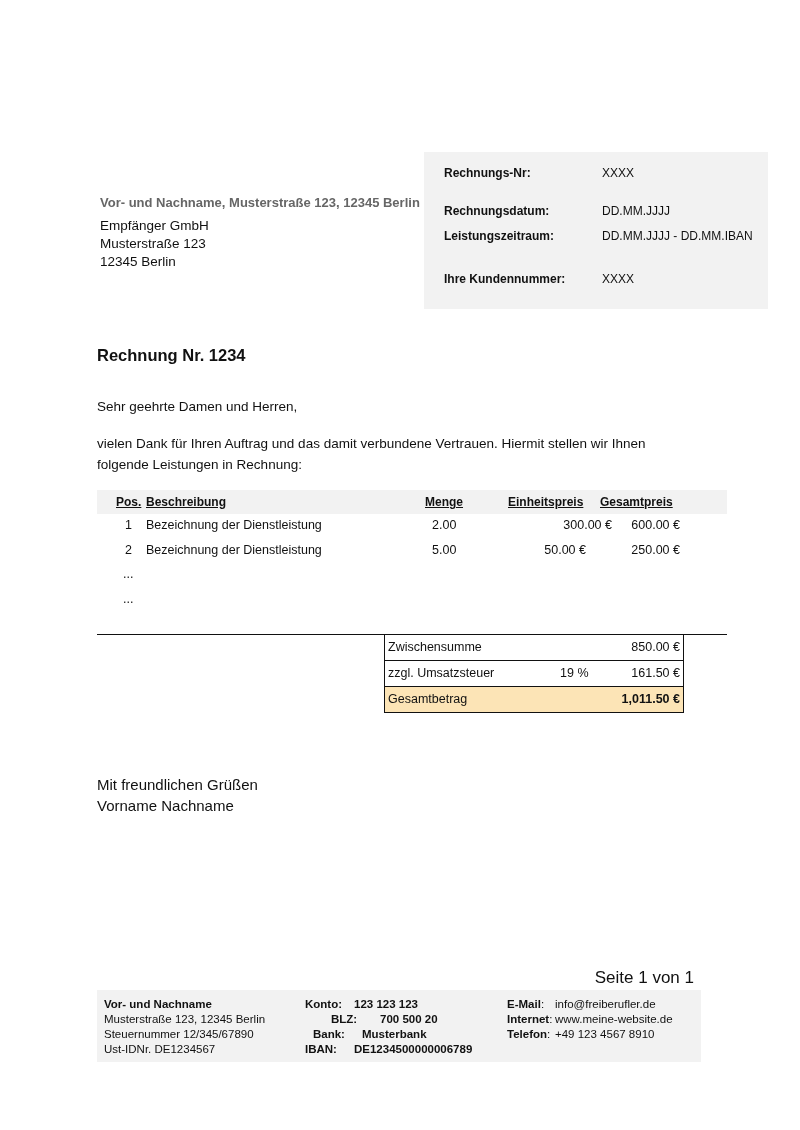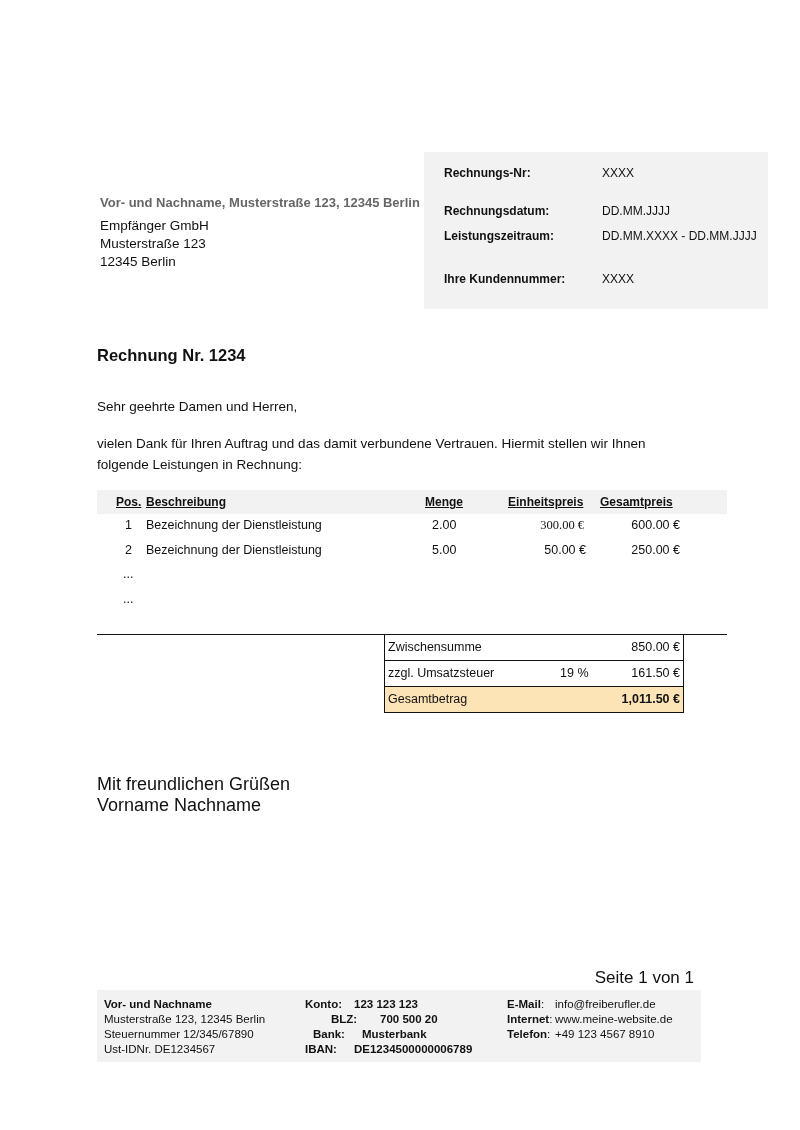--- a/index.html
+++ b/index.html
@@ -20,21 +20,21 @@
   .r { text-align: right; }
   .sep-line { left: 97px; top: 634px; width: 630px; height: 0; border-top: 1.5px solid #111; }
   .totals { left: 384px; top: 635px; width: 298px; border: 1.5px solid #111; border-top: none; }
   .tot-row { position: relative; height: 25px; font-size: 12.5px; border-bottom: 1px solid #111; }
   .tot-row:last-child { border-bottom: none; }
   .tot-row .a { position: absolute; left: 3px; top: 5px; }
   .tot-row .b { position: absolute; left: 175px; top: 5px; }
   .tot-row .c { position: absolute; right: 3px; top: 5px; }
   .tot-row.final { background: #fce4b6; }
   .tot-row.final .c { font-weight: bold; }
-  .closing { left: 97px; top: 774px; font-size: 18px; line-height: 21px; }
+  .closing { left: 97px; top: 774px; font-size: 15px; line-height: 21px; }
   .page-no { left: 560px; top: 968px; width: 134px; text-align: right; font-size: 17px; }
   .footer { left: 97px; top: 990px; width: 604px; height: 72px; background: #f2f2f2; font-size: 11.5px; }
   .fcol { position: absolute; top: 7px; line-height: 15px; white-space: nowrap; }
   .fcol .k { display: inline-block; }
 </style>
 </head>
 <body>
 
 <div class="abs sender-line">Vor- und Nachname, Musterstraße 123, 12345 Berlin</div>
 
@@ -45,21 +45,21 @@
 </div>
 
 <div class="abs info-box">
   <div class="info-row" style="top:14px;">
     <span class="lbl">Rechnungs-Nr:</span><span>XXXX</span>
   </div>
   <div class="info-row" style="top:52px;">
     <span class="lbl">Rechnungsdatum:</span><span>DD.MM.JJJJ</span>
   </div>
   <div class="info-row" style="top:77px;">
-    <span class="lbl">Leistungszeitraum:</span><span>DD.MM.XXXX - DD.MM.JJJJ</span>
+    <span class="lbl">Leistungszeitraum:</span><span>DD.MM.JJJJ - DD.MM.IBAN</span>
   </div>
   <div class="info-row" style="top:120px;">
     <span class="lbl">Ihre Kundennummer:</span><span>XXXX</span>
   </div>
 </div>
 
 <div class="abs title">Rechnung Nr. 1234</div>
 <div class="abs greeting">Sehr geehrte Damen und Herren,</div>
 <div class="abs intro">
   <div>vielen Dank für Ihren Auftrag und das damit verbundene Vertrauen. Hiermit stellen wir Ihnen</div>
@@ -71,21 +71,21 @@
   <span class="th" style="left:49px;">Beschreibung</span>
   <span class="th" style="left:328px;">Menge</span>
   <span class="th" style="left:411px;">Einheitspreis</span>
   <span class="th" style="left:503px;">Gesamtpreis</span>
 </div>
 
 <div>
   <span class="abs row" style="left:125px; top:518px;">1</span>
   <span class="abs row" style="left:146px; top:518px;">Bezeichnung der Dienstleistung</span>
   <span class="abs row" style="left:432px; top:518px;">2.00</span>
-  <span class="abs row r" style="left:484px; width:100px; top:518px;font-family:Liberation Serif, serif;">300.00 €</span>
+  <span class="abs row r" style="left:512px; width:100px; top:518px;">300.00 €</span>
   <span class="abs row r" style="left:580px; width:100px; top:518px;">600.00 €</span>
 </div>
 <div>
   <span class="abs row" style="left:125px; top:543px;">2</span>
   <span class="abs row" style="left:146px; top:543px;">Bezeichnung der Dienstleistung</span>
   <span class="abs row" style="left:432px; top:543px;">5.00</span>
   <span class="abs row r" style="left:486px; width:100px; top:543px;">50.00 €</span>
   <span class="abs row r" style="left:580px; width:100px; top:543px;">250.00 €</span>
 </div>
 <span class="abs row" style="left:123px; top:567px;">...</span>

